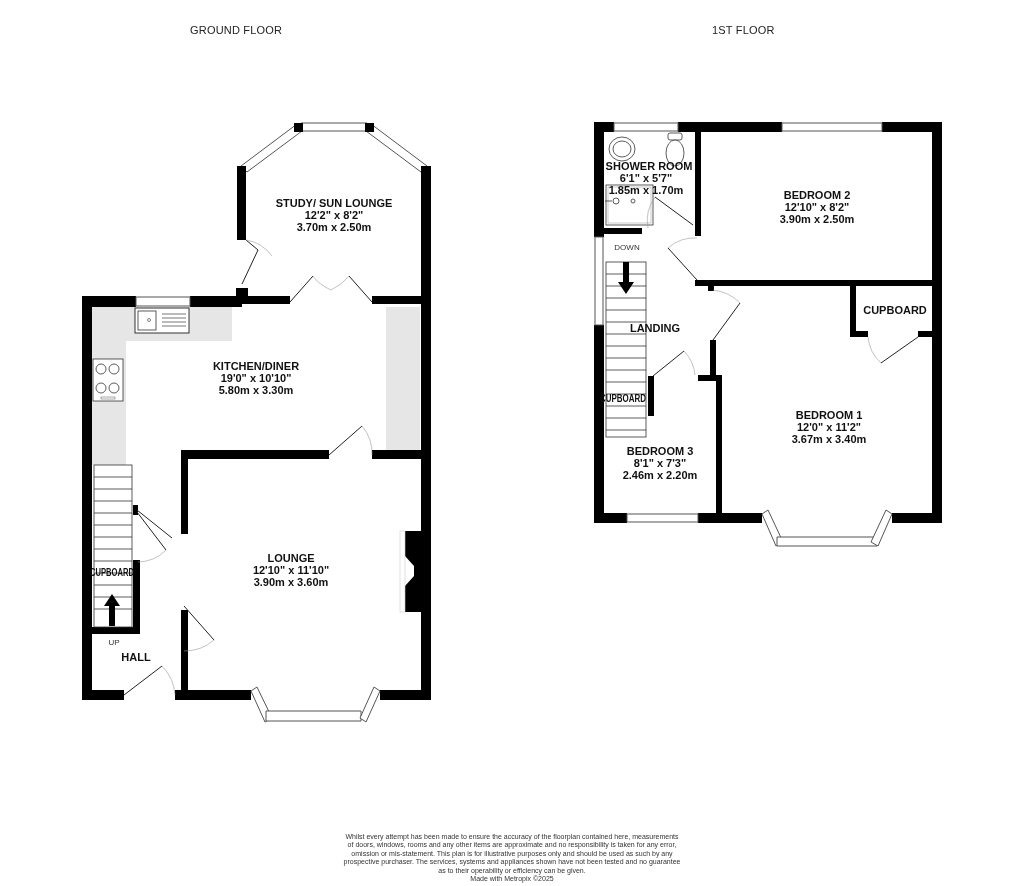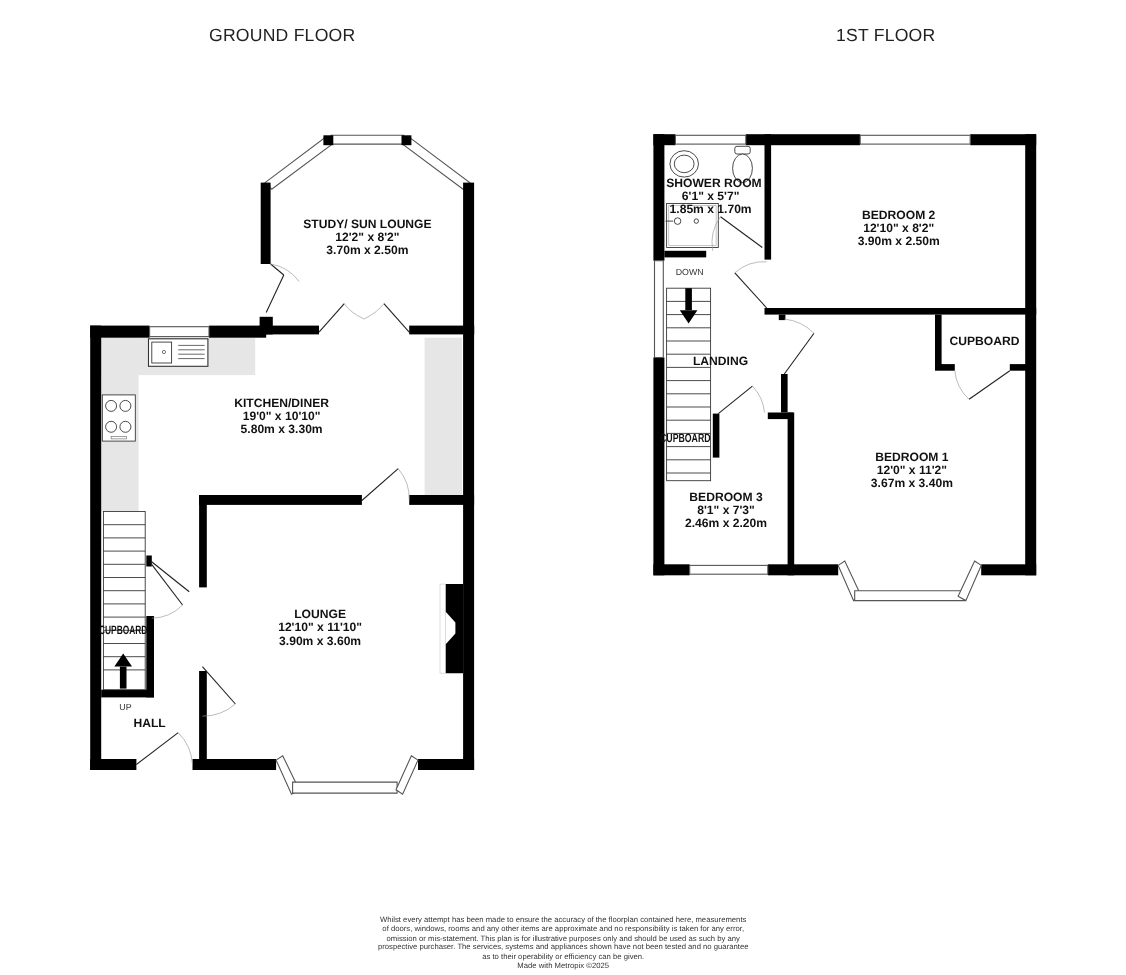--- a/index.html
+++ b/index.html
@@ -1,28 +1,28 @@
 <!DOCTYPE html>
 <html><head>
 <meta charset="utf-8">
 <style>
   html, body { margin: 0; padding: 0; background: #ffffff; }
   body { width: 1024px; height: 886px; position: relative; overflow: hidden; font-family: "Liberation Sans", sans-serif; }
-  .floor-title { position: absolute; top: 24px; font-size: 16px; color: #222; letter-spacing: 0.2px; }
+  .floor-title { position: absolute; top: 24px; font-size: 11px; color: #222; letter-spacing: 0.2px; }
   svg { position: absolute; left: 0; top: 0; }
   .room-label { font-family: "Liberation Sans", sans-serif; font-weight: bold; font-size: 11px; fill: #111; text-anchor: middle; }
   .small-label { font-family: "Liberation Sans", sans-serif; font-size: 8px; fill: #333; text-anchor: middle; }
   .disclaimer { position: absolute; left: 312px; top: 833px; width: 400px; text-align: center; font-size: 7px; line-height: 8.4px; color: #333; }
   .disclaimer span { display: block; }
 </style>
 </head>
 <body>
 
 <div class="floor-title" style="left:190px;">GROUND FLOOR</div>
-<div class="floor-title" style="left:712px;margin-left:48px;">1ST FLOOR</div>
+<div class="floor-title" style="left:712px;">1ST FLOOR</div>
 
 <svg width="1024" height="886" viewBox="0 0 1024 886" xmlns="http://www.w3.org/2000/svg">
 
   <g>
 
     <g>
       <rect x="92" y="307" width="140" height="34" fill="#e6e6e6"></rect>
       <rect x="92" y="307" width="34" height="158" fill="#e6e6e6"></rect>
       <rect x="386" y="307" width="34" height="143" fill="#e6e6e6"></rect>
     </g>

